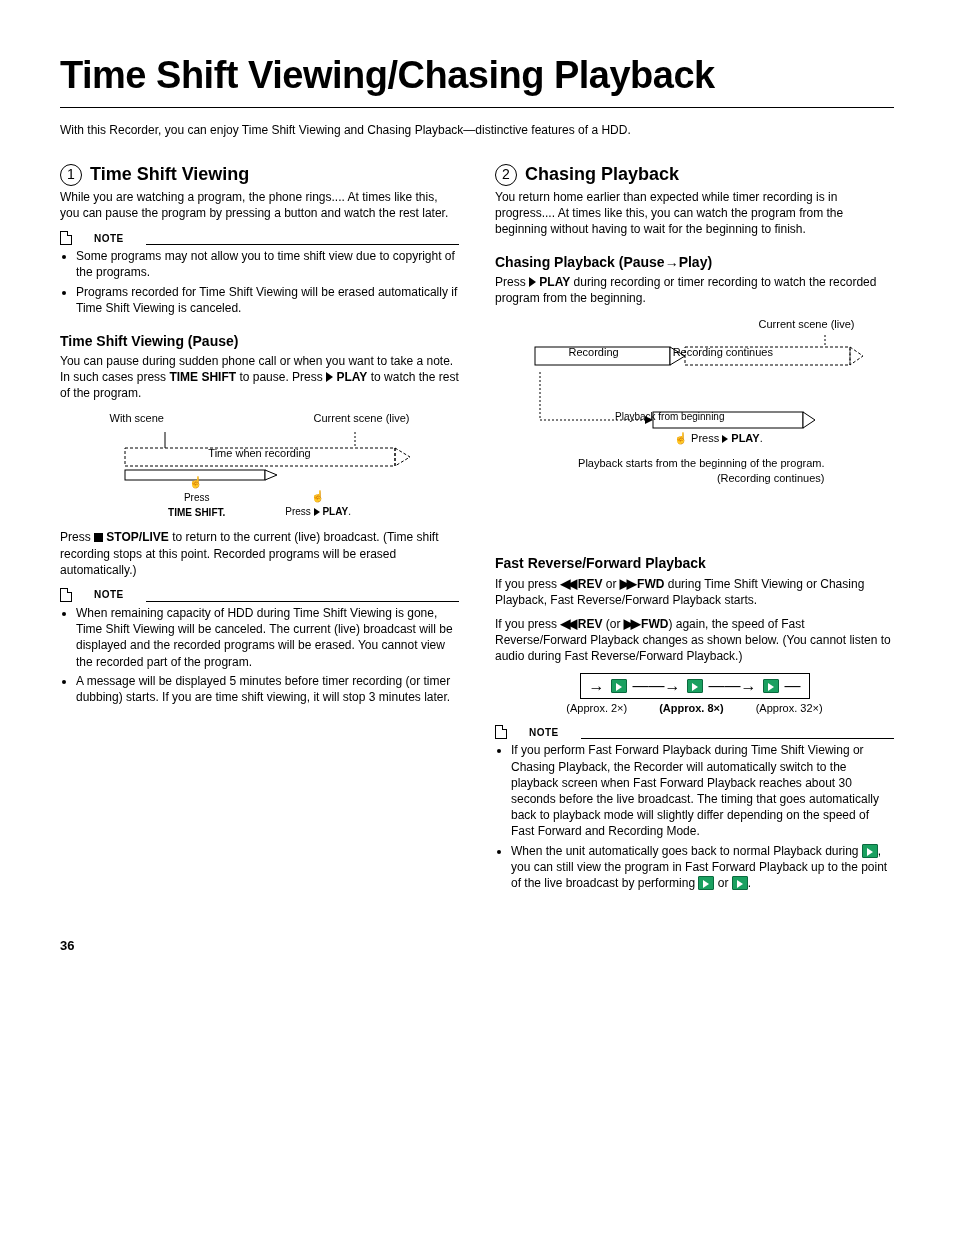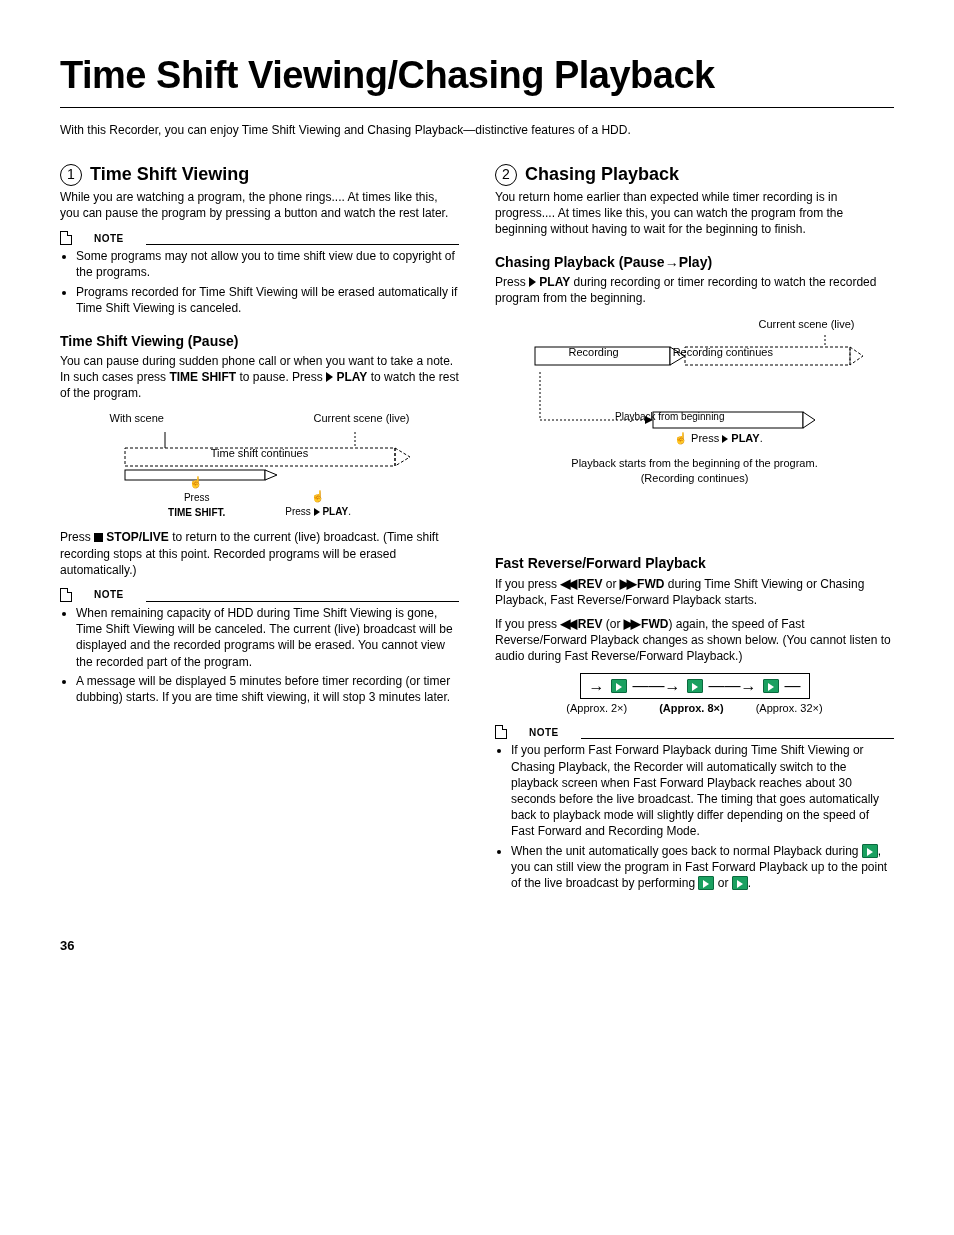--- a/index.html
+++ b/index.html
@@ -126,21 +126,21 @@
         <span><span>Current scene (live)</span></span>
       </div>
       <svg width="310" height="56">
         <line x1="60" y1="6" x2="60" y2="22" stroke="#000"></line>
         <line x1="250" y1="6" x2="250" y2="22" stroke="#000" stroke-dasharray="2,2"></line>
         <rect x="20" y="22" width="270" height="18" fill="none" stroke="#000" stroke-dasharray="3,2"></rect>
         <polygon points="290,22 305,31 290,40" fill="none" stroke="#000" stroke-dasharray="3,2"></polygon>
         <rect x="20" y="44" width="140" height="10" fill="none" stroke="#000"></rect>
         <polygon points="160,44 172,49 160,54" fill="#fff" stroke="#000"></polygon>
       </svg>
-      <div style="position:relative; top:-40px; font-size:11px;">Time shift continues</div>
+      <div style="position:relative; top:-40px; font-size:11px;">Time when recording</div>
       <div style="display:flex; gap:60px; margin-top:-26px; justify-content:center;">
         <div style="text-align:center;">
           <span class="hand">☝</span><br>
           <span class="tiny">Press</span><br>
           <span class="tiny kw"><span>TIME SHIFT</span>.</span>
         </div>
         <div style="text-align:center; margin-top:14px;">
           <span class="hand">☝</span><br>
           <span class="tiny"><span>Press</span> <span class="play-tri" style="border-left-width:6px;border-top-width:4px;border-bottom-width:4px;"></span> <span class="kw">PLAY</span>.</span>
         </div>
@@ -194,21 +194,21 @@
         <polyline points="15,48 120,48" stroke="#000" stroke-dasharray="2,2" fill="none"></polyline>
         <polygon points="120,44 128,48 120,52" fill="#000"></polygon>
         <rect x="128" y="40" width="150" height="16" fill="none" stroke="#000"></rect>
         <polygon points="278,40 290,48 278,56" fill="#fff" stroke="#000"></polygon>
       </svg>
       <div style="position:relative; top:-56px; left:60px; width:140px; font-size:10px;text-align:right;">Playback from beginning</div>
       <div style="position:relative; top:-48px; left:24px; font-size:11px;">
         <span class="hand">☝</span>
         <span>Press</span> <span class="play-tri" style="border-left-width:6px;border-top-width:4px;border-bottom-width:4px;"></span> <span class="kw">PLAY</span>.
       </div>
-      <div style="position:relative; top:-38px; left:40px; width:260px; text-align:center; font-size:11px;">Playback starts from the beginning of the program. (Recording continues)</div>
+      <div style="position:relative; top:-38px; left:40px; width:260px; text-align:right; font-size:11px;">Playback starts from the beginning of the program. (Recording continues)</div>
     </div>
 
     <h3 class="sub" style="margin-top:30px;">Fast Reverse/Forward Playback</h3>
     <p class="body">
       <span>If you press </span><span class="rev-dbl">◀◀</span> <span class="kw">REV</span><span> or </span><span class="fwd-dbl">▶▶</span> <span class="kw">FWD</span><span> during Time Shift Viewing or Chasing Playback, Fast Reverse/Forward Playback starts.</span>
     </p>
     <p class="body">
       <span>If you press </span><span class="rev-dbl">◀◀</span> <span class="kw">REV</span><span> (or </span><span class="fwd-dbl">▶▶</span> <span class="kw">FWD</span><span>) again, the speed of Fast Reverse/Forward Playback changes as shown below. (You cannot listen to audio during Fast Reverse/Forward Playback.)</span>
     </p>
 

